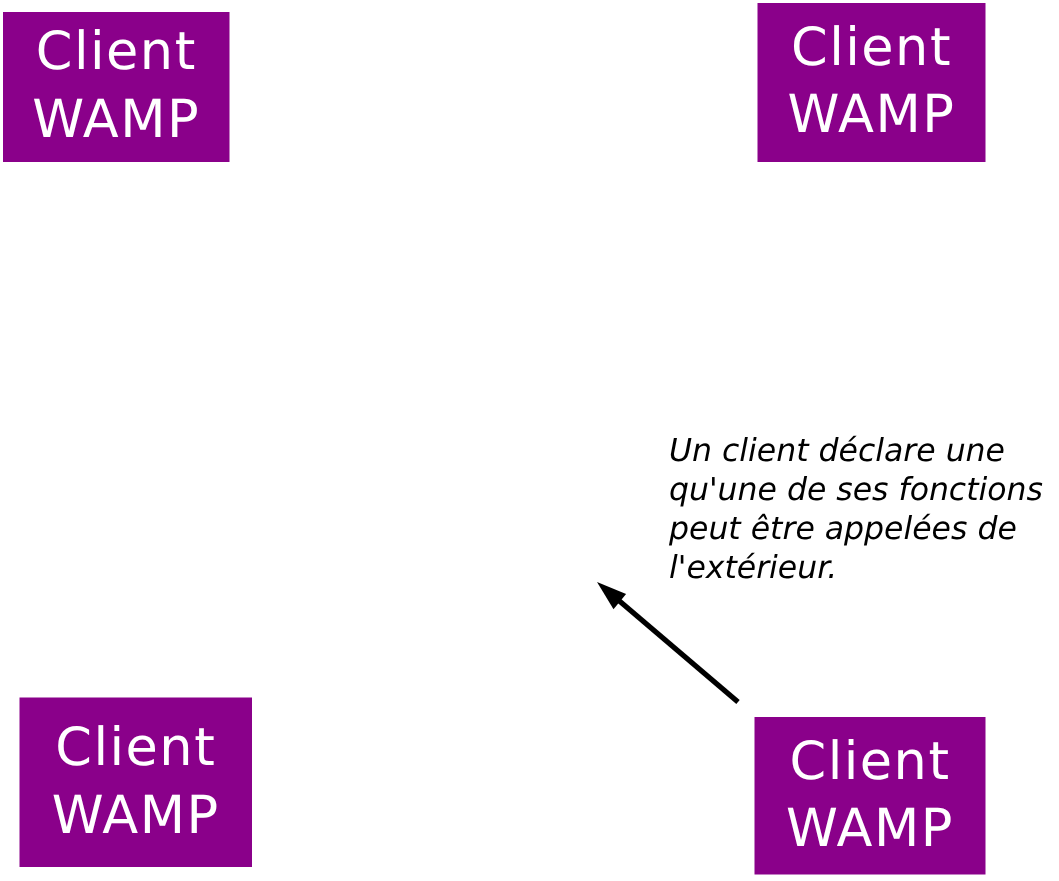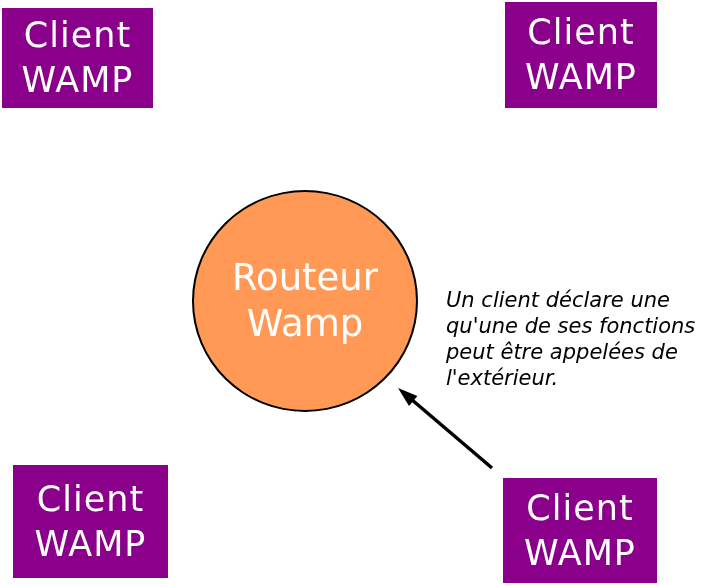--- a/index.html
+++ b/index.html
@@ -91,24 +91,20 @@
   <div class="client-box bl">
     <div>Client</div>
     <div>WAMP</div>
   </div>
 
   <div class="client-box br">
     <div>Client</div>
     <div>WAMP</div>
   </div>
 
-  <div class="router-circle">
-    <div>Routeur</div>
-    <div>Wamp</div>
-  </div>
 
   <div class="annotation">
     <div>Un client déclare une</div>
     <div>qu'une de ses fonctions</div>
     <div>peut être appelées de</div>
     <div>l'extérieur.</div>
   </div>
 
   <svg class="arrow-svg" viewBox="0 0 706 587" xmlns="http://www.w3.org/2000/svg">
     <line x1="492" y1="468" x2="411" y2="399" stroke="#000000" stroke-width="3.5"></line>

